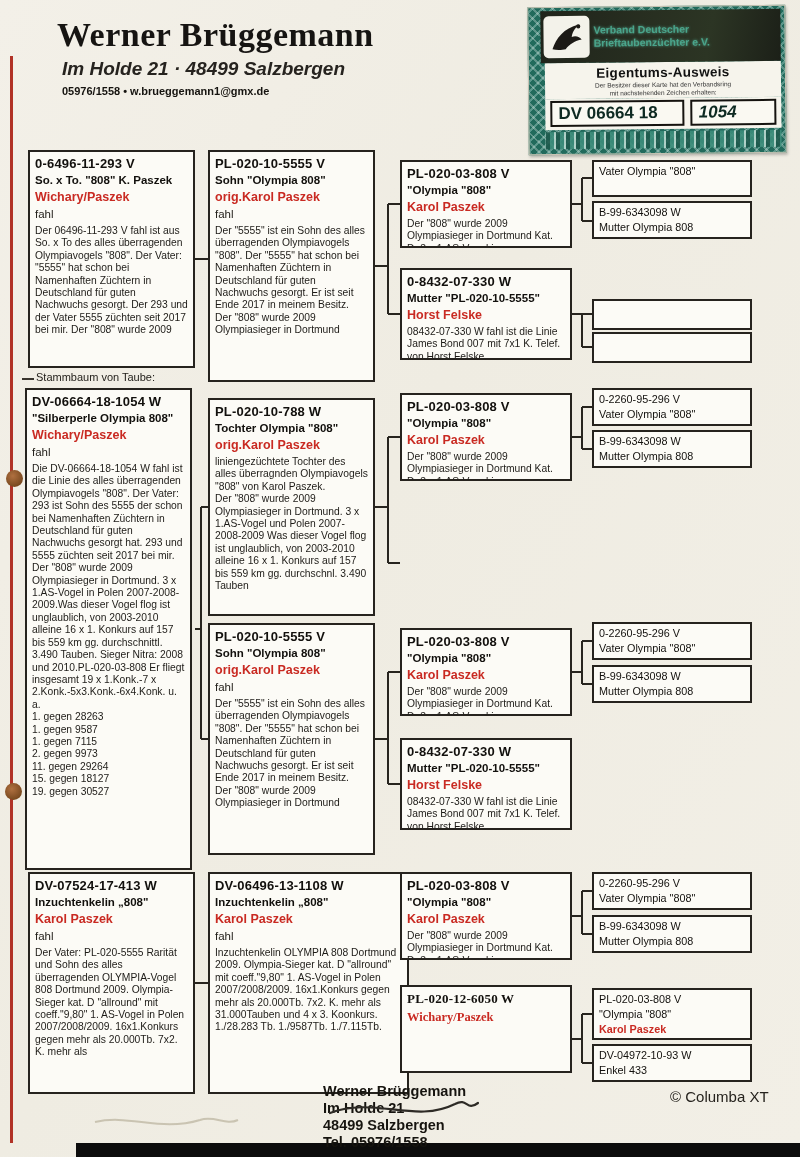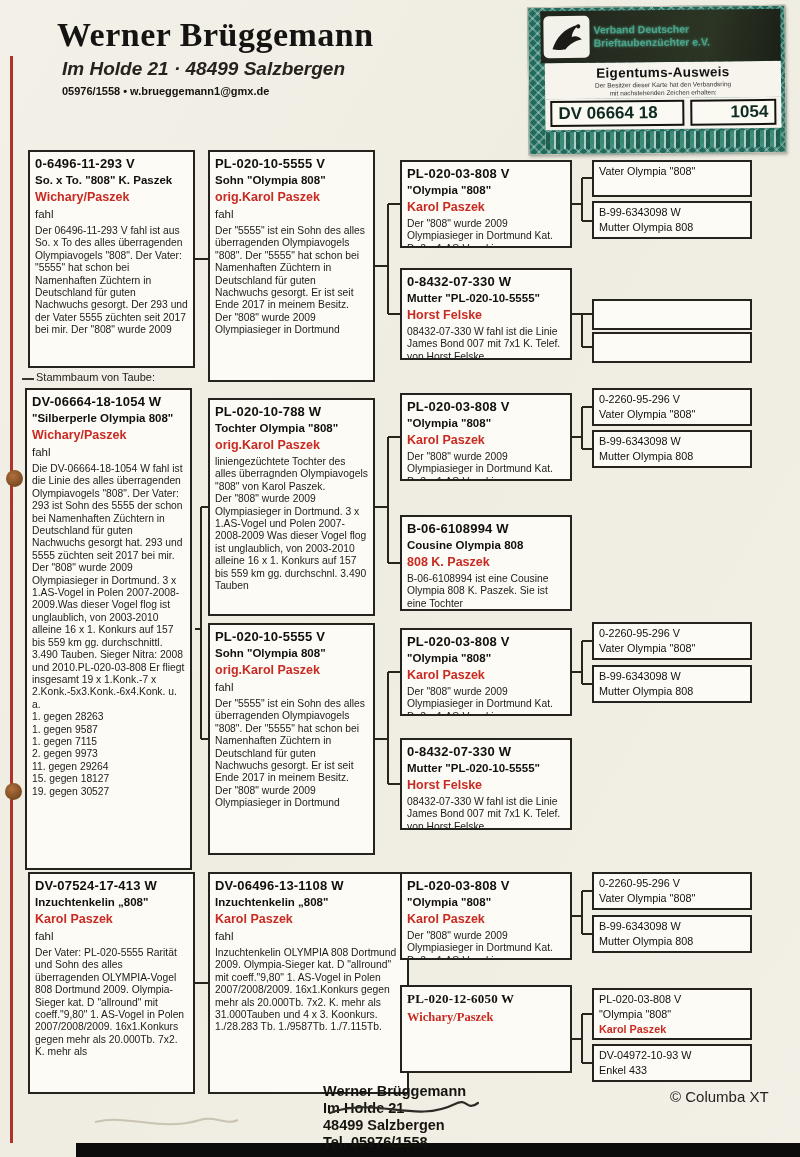--- a/index.html
+++ b/index.html
@@ -32,21 +32,21 @@
   .stk-emblem { width:46px; height:42px; margin:2px 4px 2px 3px; background:#f3f2ea; border-radius:5px;
                 display:flex; align-items:center; justify-content:center; }
   .stk-org { font-size:10.5px; font-weight:bold; color:#4aa58c; line-height:13px; text-shadow:0 0 3px rgba(90,190,160,.8); }
   .stk-mid { background:#f6f4ec; margin:0 4px; padding:3px 2px 2px; text-align:center; }
   .stk-title { font-size:13.5px; font-weight:bold; color:#111; letter-spacing:.3px; }
   .stk-note { font-size:6.5px; line-height:7.5px; color:#333; margin-top:1px; }
   .stk-ring-row { display:flex; gap:6px; background:#f6f4ec; margin:0 4px; padding:2px 5px 3px; }
   .stk-cell { border:2px solid #15130f; background:#faf9f2; font-weight:bold; color:#0e2a22;
               padding:0 6px; font-size:17px; line-height:22px; }
   .stk-cell.main { flex:1.7; }
-  .stk-cell.serial { flex:1; text-align:right; }
+  .stk-cell.serial { flex:1; text-align:left;font-style:italic; }
   .stk-bottom { height:17px; margin:2px 4px 3px;
                 background:repeating-linear-gradient(90deg,#1e5a4d 0 4px, #3c8d7b 4px 8px, #b9d8cf 8px 10px);
                 opacity:.9; }
 
   
   .pbox { position:absolute; background:#fcfbf6; border:2px solid #26231e; padding:4px 5px; overflow:hidden; }
   .ring { font-size:13px; font-weight:bold; color:#12100d; margin-bottom:3px; letter-spacing:.2px; }
   .sub  { font-size:11.5px; font-weight:bold; color:#12100d; margin-bottom:4px; }
   .breeder { font-size:12.5px; font-weight:bold; color:#c92a22; margin-bottom:4px; }
   .colorlbl { font-size:11.5px; color:#25221d; margin-bottom:5px; }
@@ -243,26 +243,20 @@
     <div class="bodytxt">08432-07-330 W fahl ist die Linie James Bond 007 mit 7x1 K. Telef. von Horst Felske</div>
   </div>
 
   <div class="pbox" style="left:400px;top:393px;width:172px;height:88px;">
     <div class="ring">PL-020-03-808 V</div>
     <div class="sub">"Olympia "808"</div>
     <div class="breeder">Karol Paszek</div>
     <div class="bodytxt">Der "808" wurde 2009 Olympiasieger in Dortmund Kat. D. 3 x 1.AS-Vogel in</div>
   </div>
 
-  <div class="pbox" style="left:400px;top:515px;width:172px;height:96px;">
-    <div class="ring">B-06-6108994 W</div>
-    <div class="sub">Cousine Olympia 808</div>
-    <div class="breeder">808 K. Paszek</div>
-    <div class="bodytxt">B-06-6108994 ist eine Cousine Olympia 808 K. Paszek. Sie ist eine Tochter</div>
-  </div>
 
   <div class="pbox" style="left:400px;top:628px;width:172px;height:88px;">
     <div class="ring">PL-020-03-808 V</div>
     <div class="sub">"Olympia "808"</div>
     <div class="breeder">Karol Paszek</div>
     <div class="bodytxt">Der "808" wurde 2009 Olympiasieger in Dortmund Kat. D. 3 x 1.AS-Vogel in</div>
   </div>
 
   <div class="pbox" style="left:400px;top:738px;width:172px;height:92px;">
     <div class="ring">0-8432-07-330 W</div>

